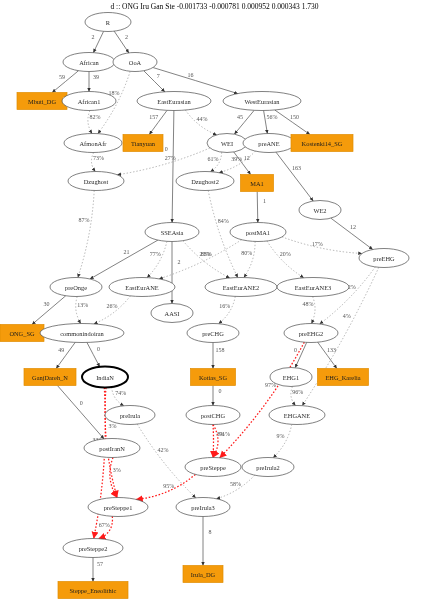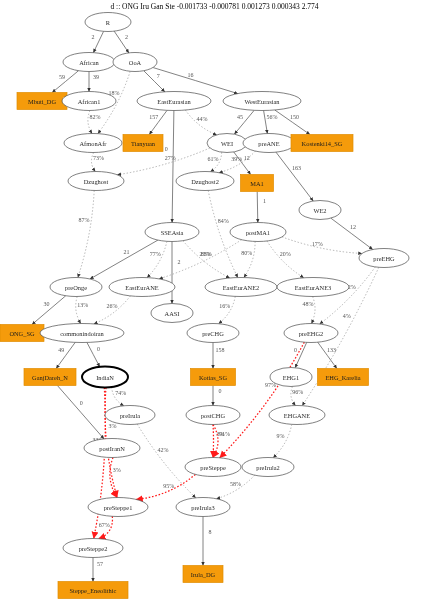--- a/index.html
+++ b/index.html
@@ -16,21 +16,21 @@
   .elab{font-family:"Liberation Serif",serif;font-size:6px;fill:#555;text-anchor:middle;dominant-baseline:central;}
   .e-solid{stroke:#5a5a5a;stroke-width:.75px;fill:none;}
   .e-dot{stroke:#9a9a9a;stroke-width:.75px;fill:none;stroke-dasharray:1.4 1.9;}
   .e-red{stroke:#ff1a1a;stroke-width:1.25px;fill:none;stroke-dasharray:1.6 1.8;}
 </style>
 </head>
 <body>
 
 <div id="root">
 
-  <div id="hdr">d ::   ONG    Iru    Gan    Ste    -0.001733   -0.000781   0.001273   0.000343   2.774</div>
+  <div id="hdr">d ::   ONG    Iru    Gan    Ste    -0.001733   -0.000781   0.000952   0.000343   1.730</div>
 
   <svg id="g" width="429" height="600" viewBox="0 0 429 600">
     <defs>
       <marker id="ahB" markerWidth="6" markerHeight="6" refX="5" refY="3" orient="auto">
         <path d="M0,0.6 L5.2,3 L0,5.4 z" fill="#333"></path>
       </marker>
       <marker id="ahG" markerWidth="6" markerHeight="6" refX="5" refY="3" orient="auto">
         <path d="M0,0.6 L5.2,3 L0,5.4 z" fill="#333"></path>
       </marker>
       <marker id="ahR" markerWidth="7" markerHeight="7" refX="5.4" refY="3.2" orient="auto">

